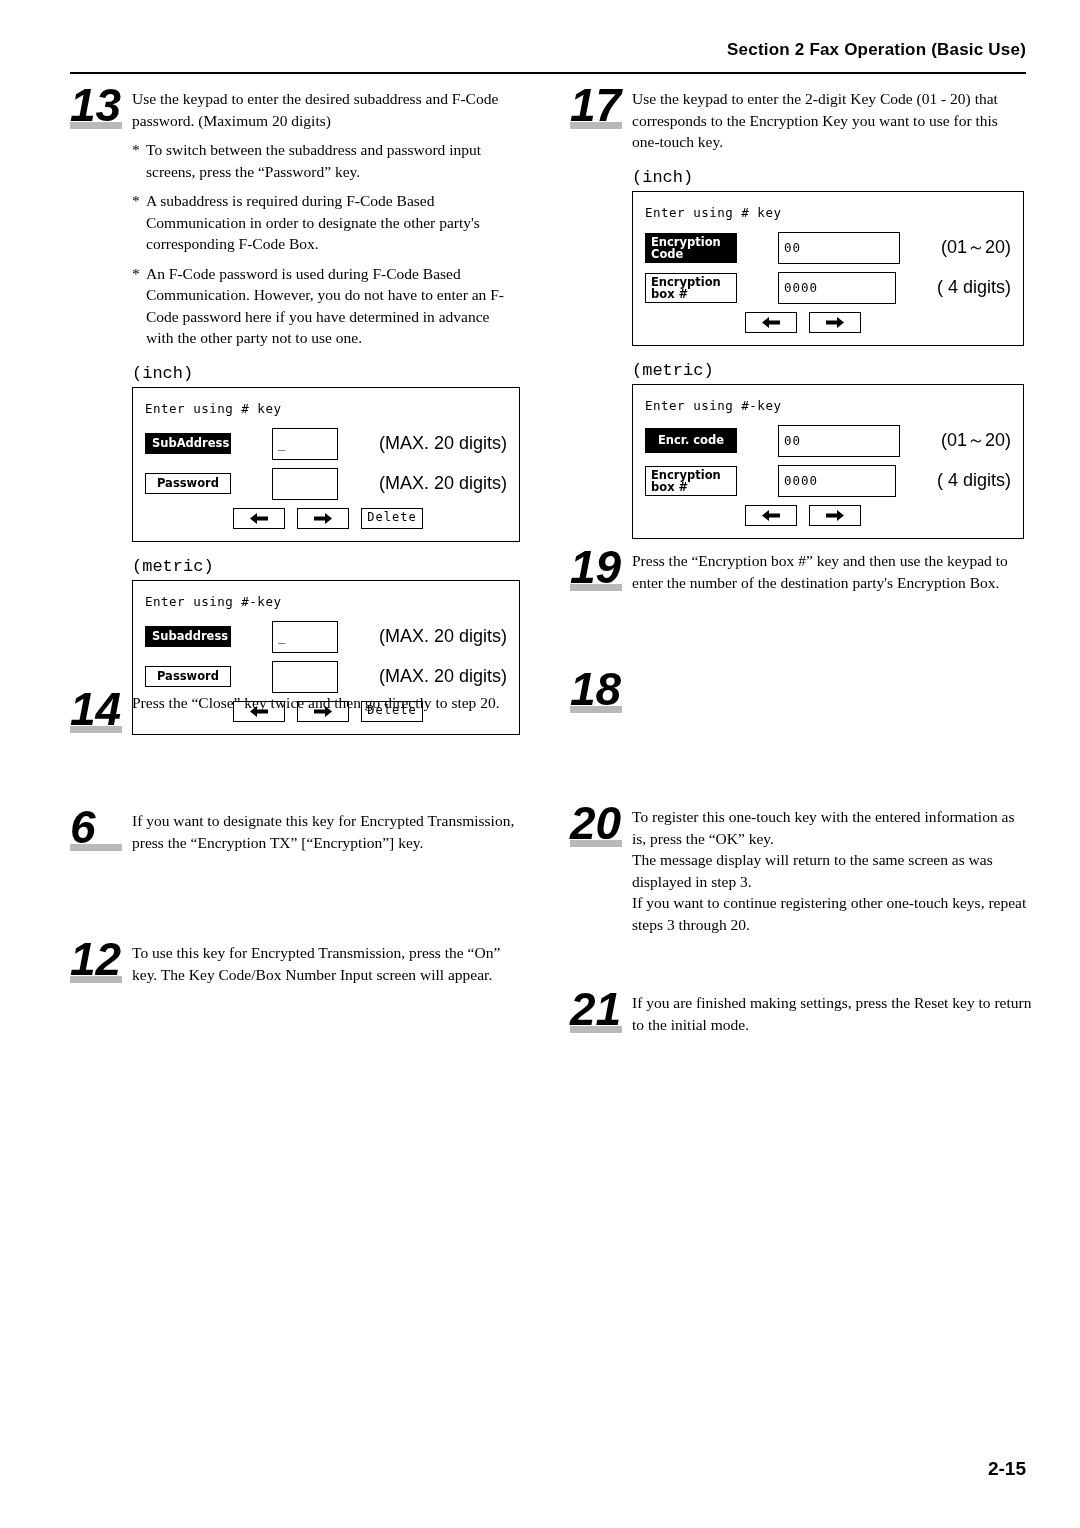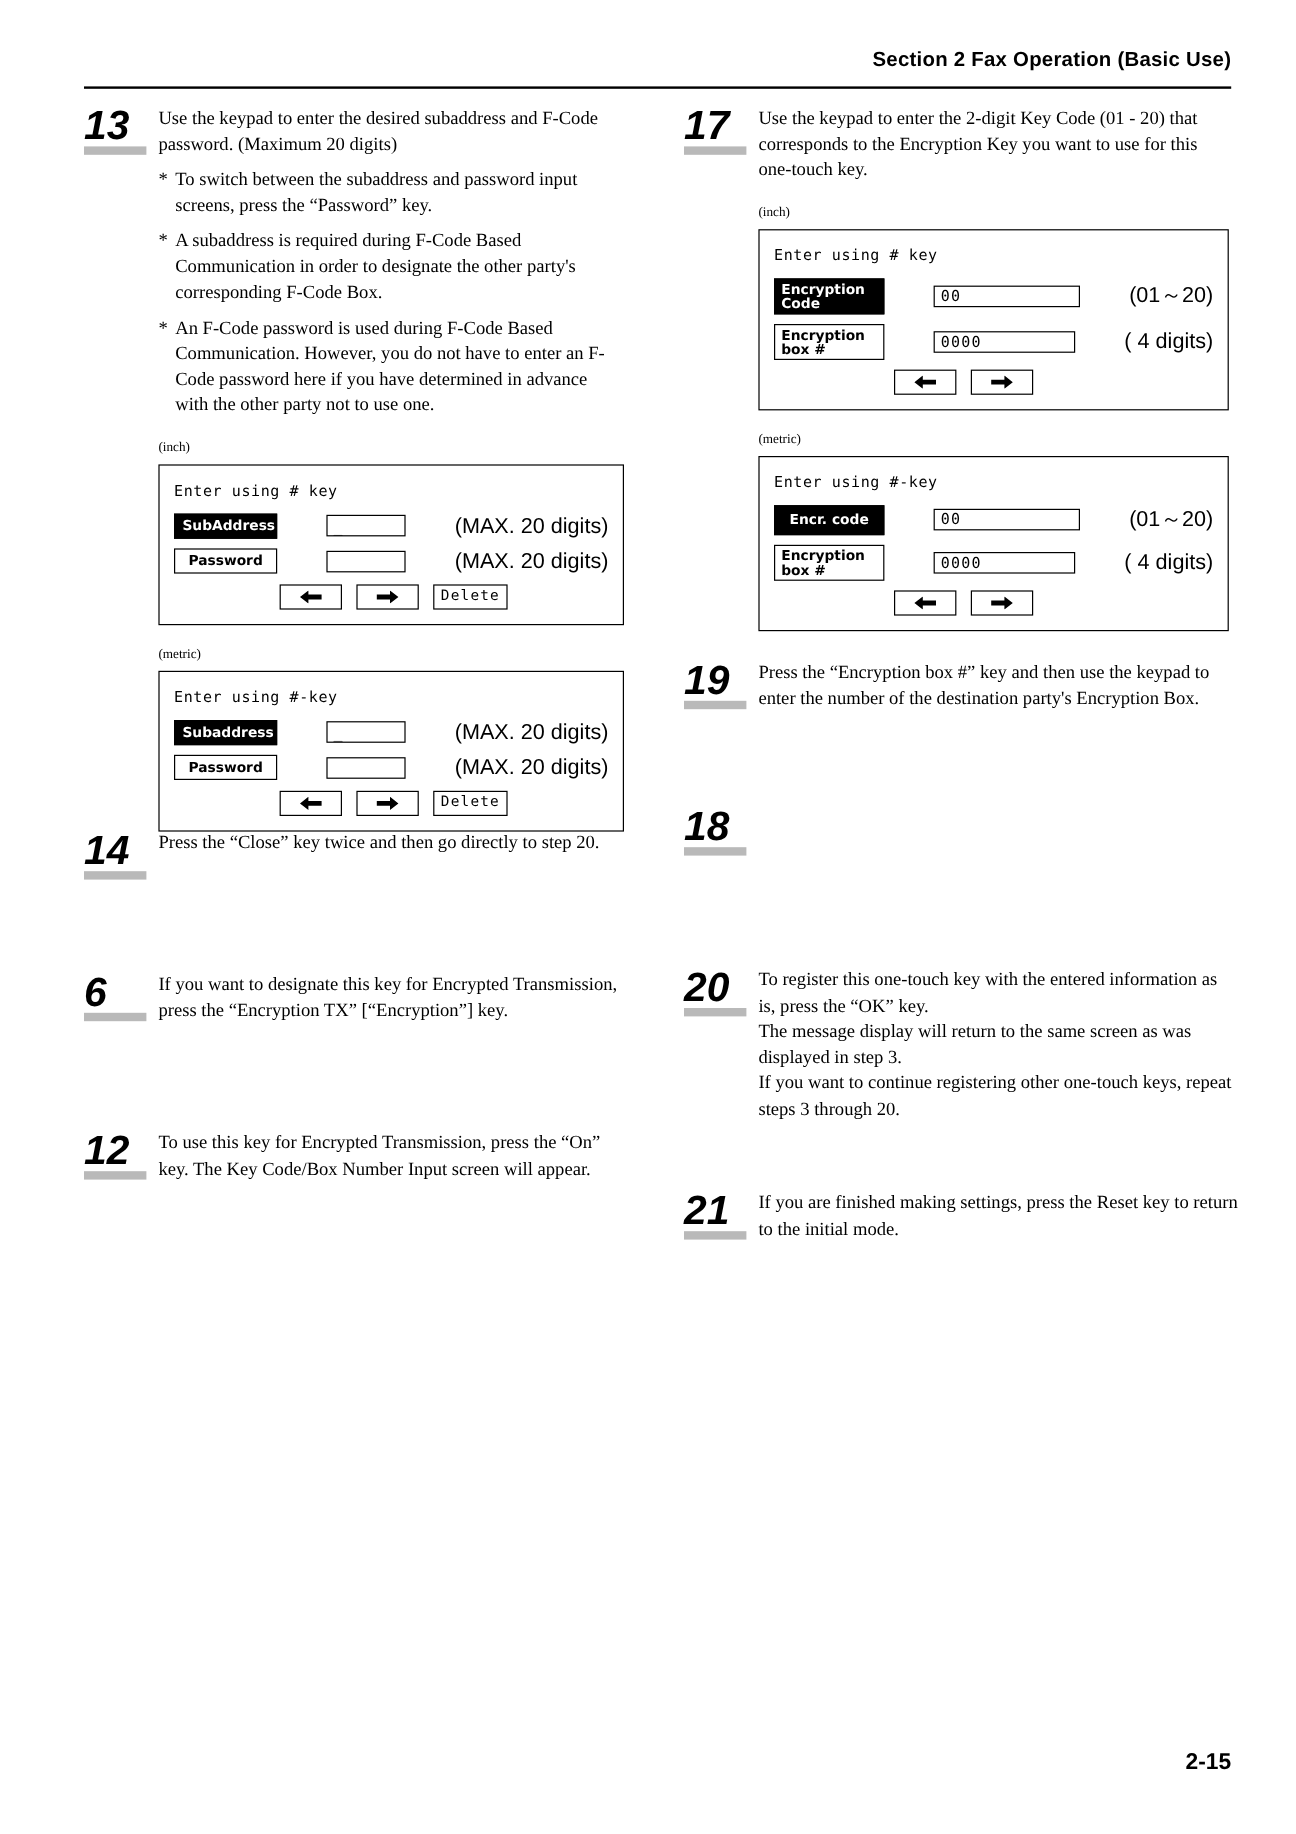--- a/index.html
+++ b/index.html
@@ -38,21 +38,21 @@
     position:absolute;
     display:flex;
     align-items:flex-start;
   }
   .step-num {
     width:62px;
     flex:0 0 62px;
     font-family:"Liberation Sans", sans-serif;
     font-style:italic;
     font-weight:bold;
-    font-size:34px;
+    font-size:46px;
     line-height:30px;
     text-align:left;
     padding-top:2px;
     position:relative;
   }
   .step-num::after{
     content:"";
     display:block;
     width:52px;
     height:7px;
@@ -64,22 +64,22 @@
     line-height:21.5px;
   }
   .step-body p { margin:0; }
   .bullet { margin-top:8px; display:flex; }
   .bullet .star { width:14px; flex:0 0 14px; }
   .bullet .txt { flex:1; }
 
   
   .panel-wrap { margin-top:14px; }
   .panel-label {
-    font-family:Liberation Serif, serif;
-    font-size:11px;
+    font-family:Liberation Mono, monospace;
+    font-size:17px;
     margin-bottom:3px;
   }
   .panel {
     border:1px solid #000;
     background:#fff;
     padding:10px 12px 12px 12px;
     position:relative;
   }
   .panel-title {
     font-family:"DejaVu Sans Mono", monospace;
@@ -98,21 +98,21 @@
     text-align:center;
     min-width:78px;
     box-sizing:border-box;
     background:#fff;
     color:#000;
   }
   .key.inv { background:#000; color:#fff; }
   .key.two { line-height:12px; padding:2px 5px; text-align:left; }
   .field {
     border:1px solid #000;
-    height:18px;
+    height:32px;
     background:#fff;
     margin-left:9px;
     box-sizing:border-box;
     display:flex;
     align-items:center;
     font-family:"DejaVu Sans Mono", monospace;
     font-size:12.5px;
     padding-left:5px;
     letter-spacing:1px;
   }

